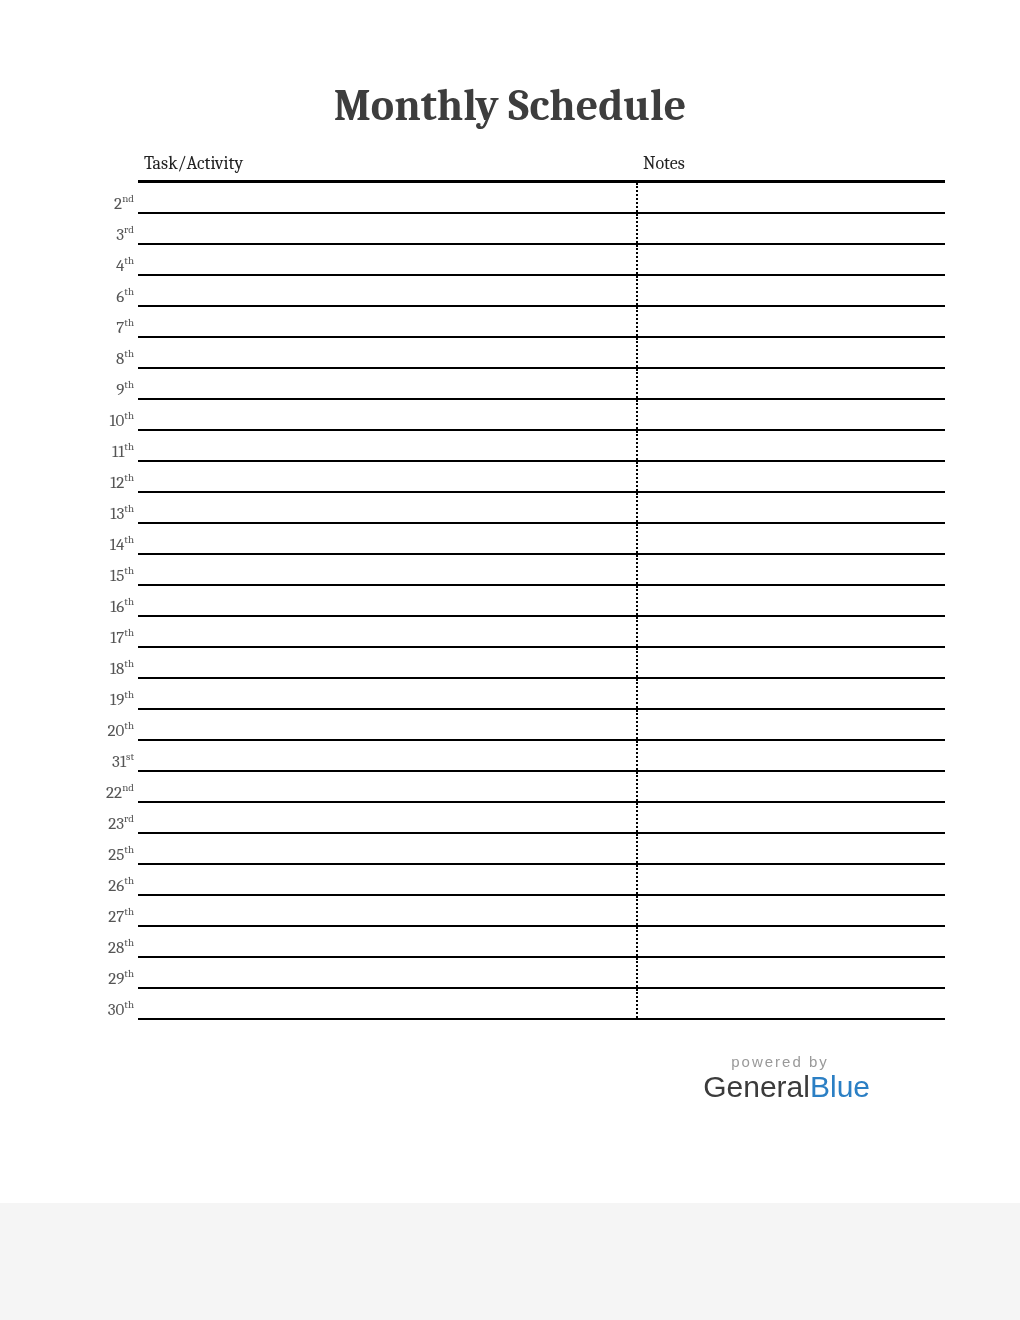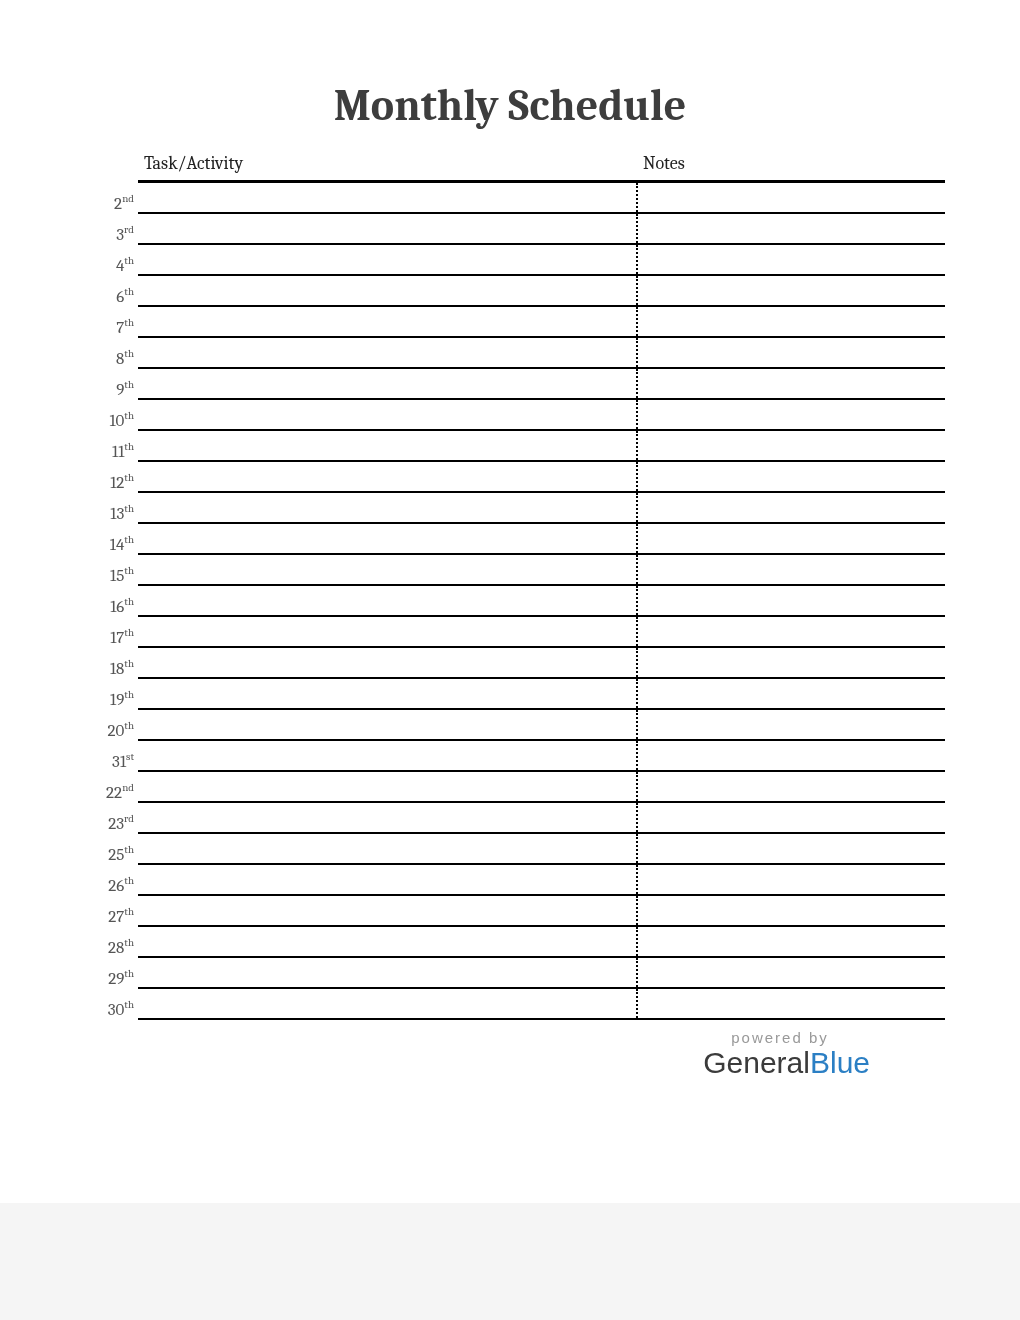--- a/index.html
+++ b/index.html
@@ -63,21 +63,21 @@
   }
   .notes-col {
     border-left: 2px dotted #000;
   }
   .schedule-table thead th.day-head {
     border-bottom: none;
   }
   .footer {
     position: absolute;
     right: 150px;
-    bottom: 123px;
+    bottom: 99px;
     text-align: left;
   }
   .powered {
     font-family: Arial, sans-serif;
     font-size: 15px;
     color: #999;
     letter-spacing: 2px;
     margin-bottom: 0px;
     padding-left: 28px;
   }

